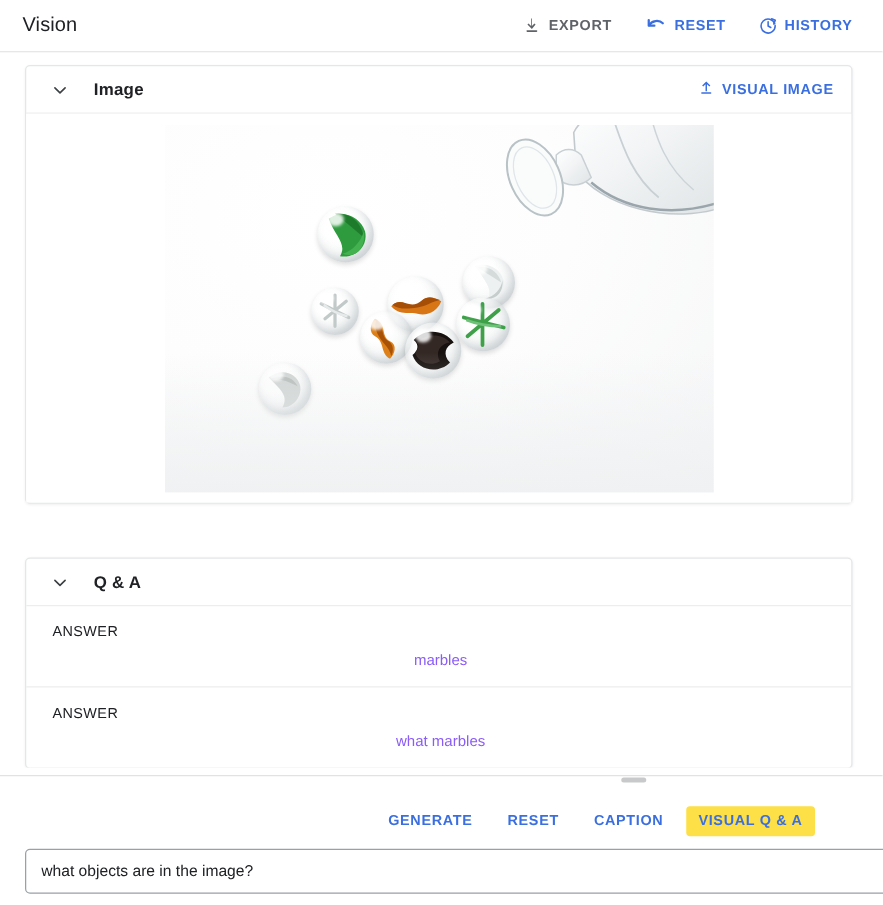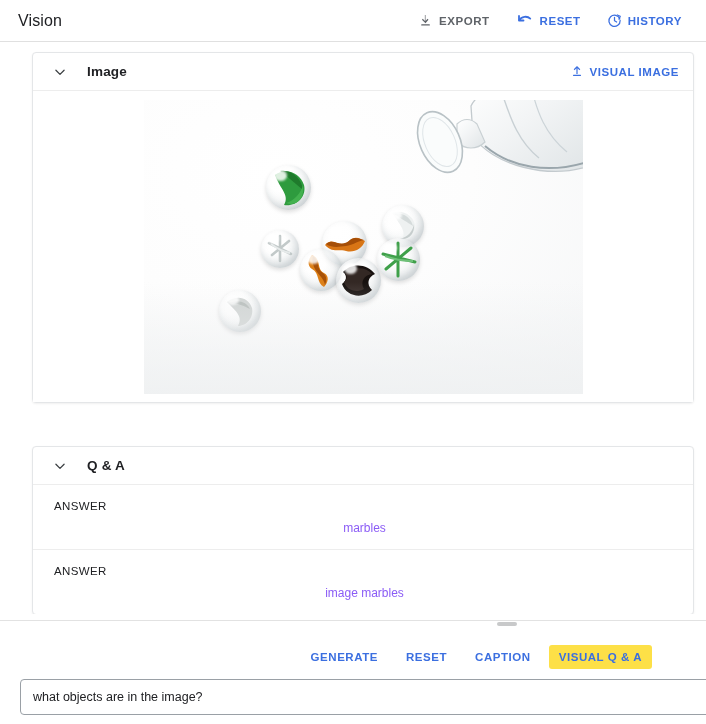--- a/index.html
+++ b/index.html
@@ -50,21 +50,21 @@
   
   .content {
     position: absolute; left: 0; top: 42px;
     width: 706px; height: 572px;
     background: #fff;
     overflow: hidden;
   }
 
   .card {
     position: absolute;
-    left: 32px; width: 662px;
+    left: 20px; width: 662px;
     background: #fff;
     border: 1px solid #e4e6e8;
     border-radius: 4px;
     box-shadow: 0 1px 2px rgba(60,64,67,.08);
   }
   .card-header {
     height: 38px;
     display: flex; align-items: center;
     border-bottom: 1px solid #ededed;
     padding: 0 14px 0 18px;
@@ -367,21 +367,21 @@
       <span class="card-title">Q &amp; A</span>
     </div>
 
     <div class="qa-row">
       <div class="qa-label">ANSWER</div>
       <div class="qa-text">marbles</div>
     </div>
 
     <div class="qa-row">
       <div class="qa-label">ANSWER</div>
-      <div class="qa-text">image marbles</div>
+      <div class="qa-text">what marbles</div>
     </div>
   </div>
 
 </div>
 
 <div class="splitter"></div>
 <div class="grip"></div>
 
 <div class="tabbar">
   <button class="tab">GENERATE</button>

